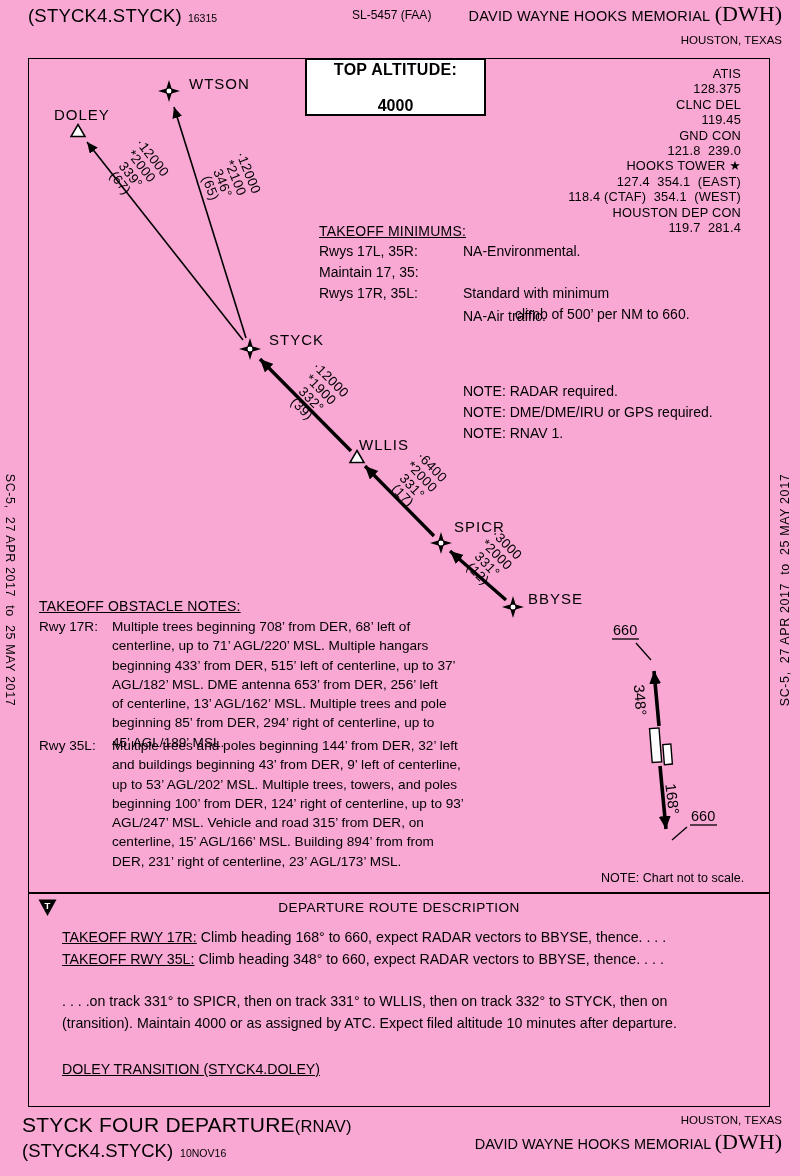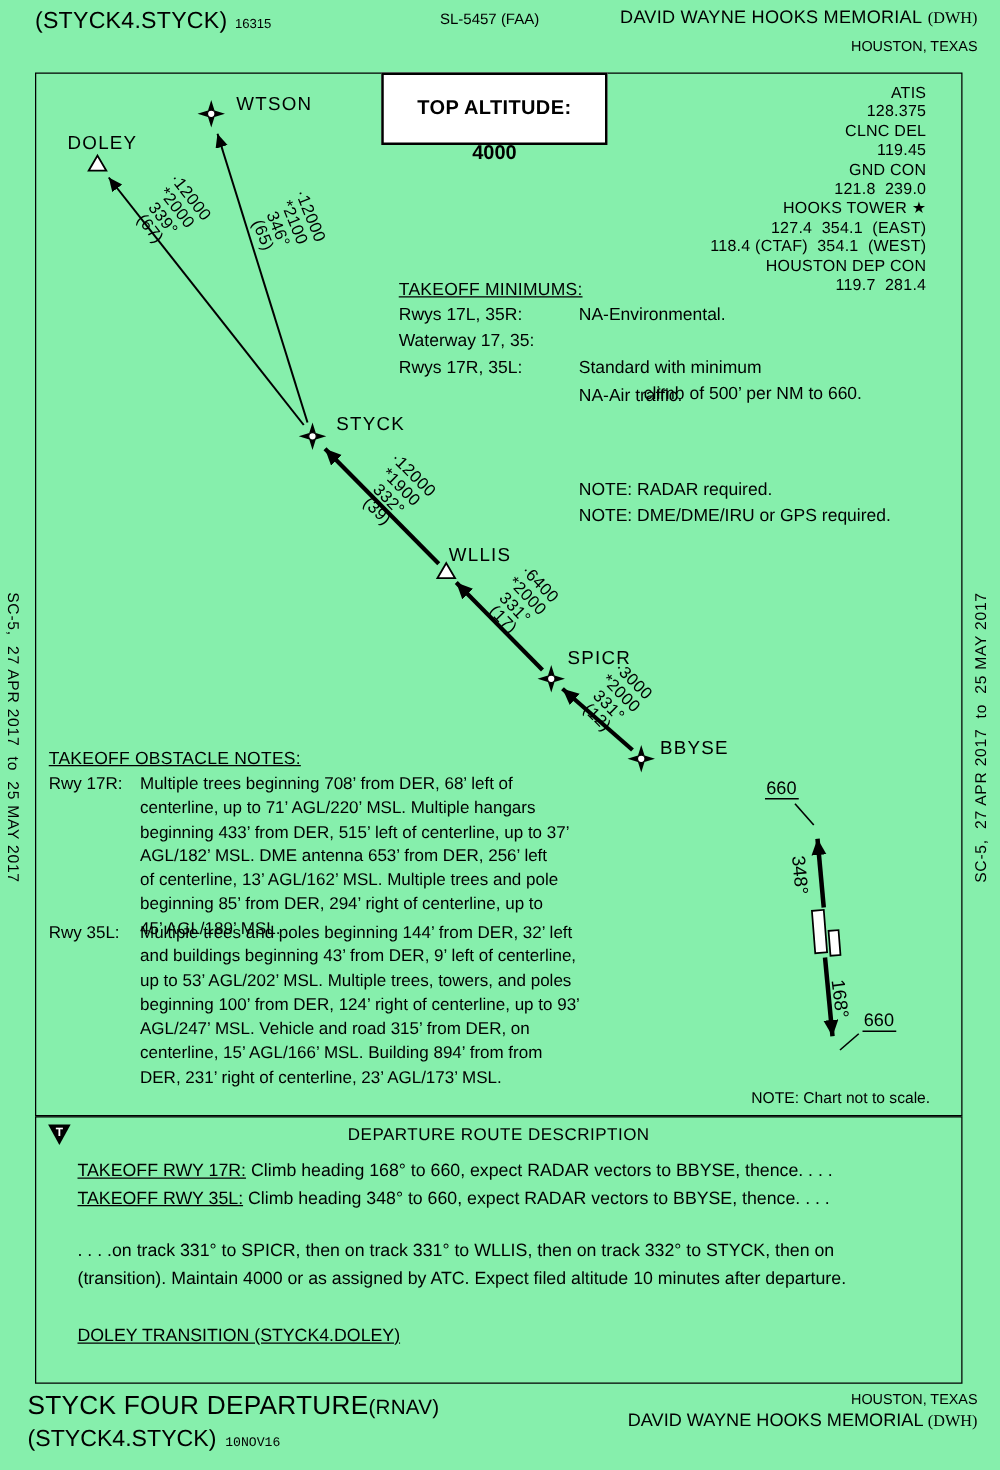--- a/index.html
+++ b/index.html
@@ -1,35 +1,35 @@
 <!DOCTYPE html>
 <html><head>
 <meta charset="utf-8">
 <style>
   html,body{margin:0;padding:0;background:#fff;}
-  .page{position:relative;width:800px;height:1176px;background:#86efac;overflow:hidden;
+  .page{position:relative;width:800px;height:1176px;background:#f9a8d4;overflow:hidden;
         font-family:"Liberation Sans",sans-serif;color:#000;}
   .abs{position:absolute;}
   
   .hdr-proc{font-size:18.5px;letter-spacing:.2px;}
   .hdr-procnum{font-size:10.5px;margin-left:6px;}
   .hdr-title{font-size:21.5px;letter-spacing:.2px;margin-top:1px;}
   .hdr-title .rnav{font-size:17px;}
   .hdr-sl{font-size:12px;}
   .hdr-right{text-align:right;line-height:17px;}
   .hdr-airport{font-size:14.5px;letter-spacing:.2px;}
-  .serif-id{font-family:"Liberation Serif",serif;font-size:13px;}
+  .serif-id{font-family:"Liberation Serif",serif;font-size:22px;}
   .hdr-city{font-size:11.5px;margin-top:7px;}
   
   .chart-box{position:absolute;left:28px;top:58px;width:742px;height:835px;border:1.8px solid #000;box-sizing:border-box;}
   .chart-box .inner{position:absolute;left:0;top:0;width:738px;height:831px;}
   svg{position:absolute;left:0;top:0;}
   .topalt{position:absolute;left:276px;top:-1px;width:181px;height:58px;border:2px solid #000;
           text-align:center;box-sizing:border-box;background:#fff;}
-  .topalt .l1{font-size:16px;font-weight:bold;margin-top:18px;letter-spacing:.3px;}
+  .topalt .l1{font-size:16px;font-weight:bold;margin-top:1px;letter-spacing:.3px;}
   .topalt .l2{font-size:16px;font-weight:bold;margin-top:18px;}
   .freq{position:absolute;right:26px;top:7px;text-align:right;font-size:12.8px;line-height:15.4px;letter-spacing:.2px;}
   .tkmin-title,.obst-title{font-size:14px;text-decoration:underline;letter-spacing:.2px;}
   .tkmin-l{font-size:14px;}
   .notes div{font-size:14px;line-height:21px;}
   .wp{position:absolute;font-size:15px;letter-spacing:1px;}
   .leg{position:absolute;width:84px;text-align:center;font-size:13.5px;line-height:13.8px;letter-spacing:.3px;white-space:nowrap;}
   .obst{position:absolute;font-size:13.6px;line-height:19.3px;}
   .obst .lbl{position:absolute;left:0;top:0;}
   .obst .lines{margin-left:73px;}
@@ -44,21 +44,21 @@
   .rd-title{position:absolute;left:0;top:6px;width:100%;text-align:center;font-size:13.6px;letter-spacing:.4px;}
   .rd-icon{position:absolute;left:9px;top:5px;}
   .rd-body{position:absolute;left:33px;top:32px;font-size:14.2px;line-height:22px;white-space:nowrap;}
   .u{text-decoration:underline;}
   .rd-gap1{height:20px;} .rd-gap2{height:24px;}
   
   .ftr-left{position:absolute;left:22px;top:1113px;}
   .ftr-title{font-size:21px;letter-spacing:.2px;}
   .ftr-title .rnav{font-size:16.5px;}
   .ftr-proc{font-size:18.5px;margin-top:3px;}
-  .ftr-date{font-size:10.5px;margin-left:7px;font-family:Liberation Mono, monospace;}
+  .ftr-date{font-size:10.5px;margin-left:7px;}
   .ftr-right{position:absolute;right:18px;top:1114px;text-align:right;}
   .ftr-city{font-size:11.5px;}
   .ftr-airport{font-size:14.5px;margin-top:3px;}
 </style>
 </head>
 <body>
 
 <div class="page">
 
   <div class="abs" style="left:28px;top:5px;">
@@ -146,29 +146,30 @@
         <div>HOOKS TOWER ★</div>
         <div>127.4&nbsp;&nbsp;354.1&nbsp;&nbsp;(EAST)</div>
         <div>118.4 (CTAF)&nbsp;&nbsp;354.1&nbsp;&nbsp;(WEST)</div>
         <div>HOUSTON DEP CON</div>
         <div>119.7&nbsp;&nbsp;281.4</div>
       </div>
 
       <div class="abs tkmin-title" style="left:290px;top:164px;">TAKEOFF MINIMUMS:</div>
       <div class="abs tkmin-l" style="left:290px;top:184px;">Rwys 17L, 35R:</div>
       <div class="abs tkmin-l" style="left:434px;top:184px;">NA-Environmental.</div>
-      <div class="abs tkmin-l" style="left:290px;top:205px;">Waterway 17, 35:</div>
+      <div class="abs tkmin-l" style="left:290px;top:205px;">Maintain 17, 35:</div>
       <div class="abs tkmin-l" style="left:434px;top:205px;margin-top:44px;">NA-Air traffic.</div>
       <div class="abs tkmin-l" style="left:290px;top:226px;">Rwys 17R, 35L:</div>
       <div class="abs tkmin-l" style="left:434px;top:226px;">Standard with minimum</div>
       <div class="abs tkmin-l" style="left:486px;top:247px;">climb of 500’ per NM to 660.</div>
 
       <div class="abs notes" style="left:434px;top:322px;">
         <div>NOTE: RADAR required.</div>
         <div>NOTE: DME/DME/IRU or GPS required.</div>
+        <div>NOTE: RNAV 1.</div>
       </div>
 
       <div class="wp" style="left:160px;top:16px;">WTSON</div>
       <div class="wp" style="left:25px;top:47px;">DOLEY</div>
       <div class="wp" style="left:240px;top:272px;">STYCK</div>
       <div class="wp" style="left:330px;top:377px;">WLLIS</div>
       <div class="wp" style="left:425px;top:459px;">SPICR</div>
       <div class="wp" style="left:499px;top:531px;">BBYSE</div>
 
       <div class="leg" style="left:158px;top:94px;transform:rotate(68deg);">

